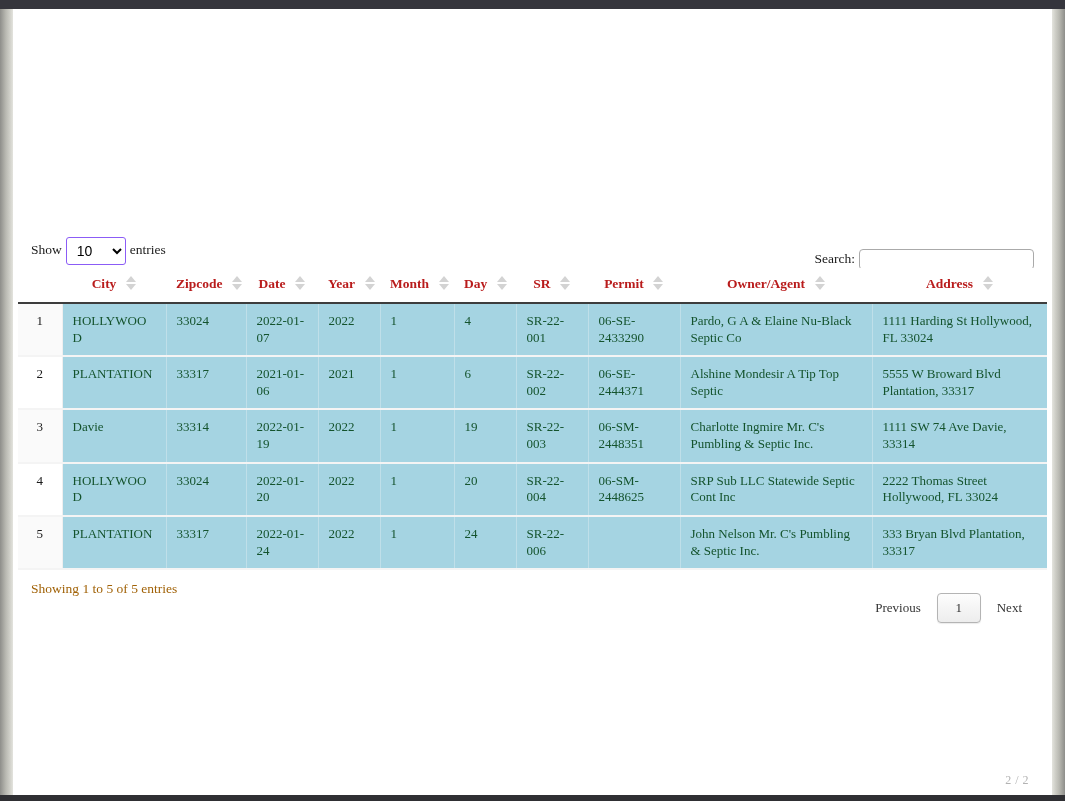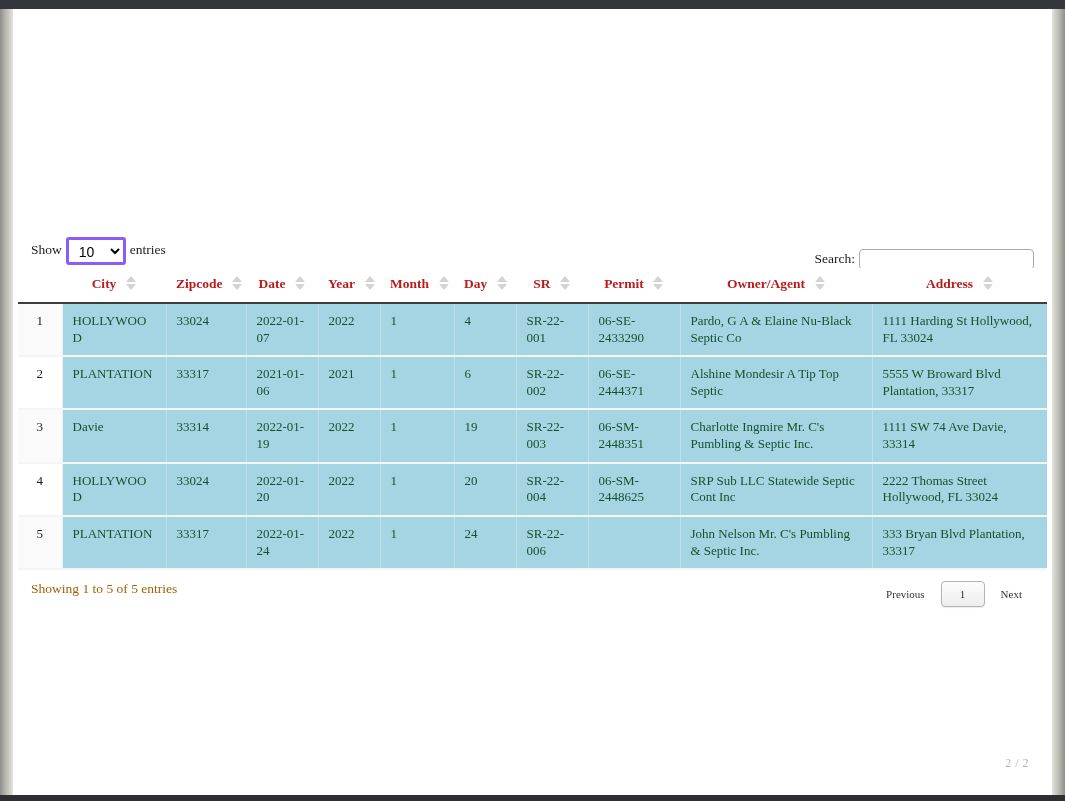--- a/index.html
+++ b/index.html
@@ -58,21 +58,21 @@
     width: 1039px;
     height: 786px;
     background: #ffffff;
     box-sizing: border-box;
   }
 
   
   .page-indicator {
     position: absolute;
     right: 23px;
-    bottom: 24px;
+    bottom: 7px;
     font-size: 12px;
     color: #b3b3b3;
     letter-spacing: 0.5px;
     font-family: "Liberation Serif", serif;
   }
 
   
   .dt-wrap {
     position: absolute;
     top: 219px;
@@ -90,21 +90,21 @@
     top: 9px;
     font-size: 13.5px;
     white-space: nowrap;
     color: #1a1a1a;
   }
   .dt-length select {
     font-family: "Liberation Sans", sans-serif;
     font-size: 14px;
     padding: 3px 2px 3px 6px;
     margin: 0 4px;
-    border: 3px solid #8b5cf6;
+    border: 1px solid #8b5cf6;
     border-radius: 3px;
     background: #fff;
     color: #000;
     height: 28px;
     width: 60px;
     vertical-align: middle;
   }
   .dt-filter {
     position: absolute;
     right: 13px;
@@ -214,22 +214,22 @@
     position: absolute;
     left: 13px;
     top: 10px;
     font-size: 13.5px;
     color: #a16207;
     white-space: nowrap;
   }
   .dt-paginate {
     position: absolute;
     right: 13px;
-    top: 10px;
-    font-size: 11px;
+    top: 22px;
+    font-size: 13px;
     white-space: nowrap;
   }
   .pg-btn {
     display: inline-block;
     padding: 6px 12px;
     color: #333;
     text-decoration: none;
     vertical-align: middle;
   }
   .pg-btn.disabled { color: #333; }

